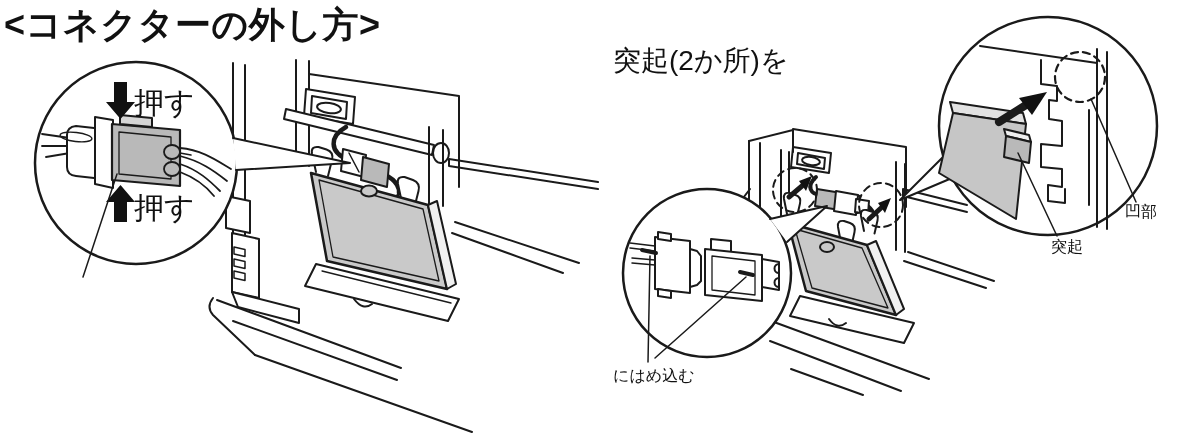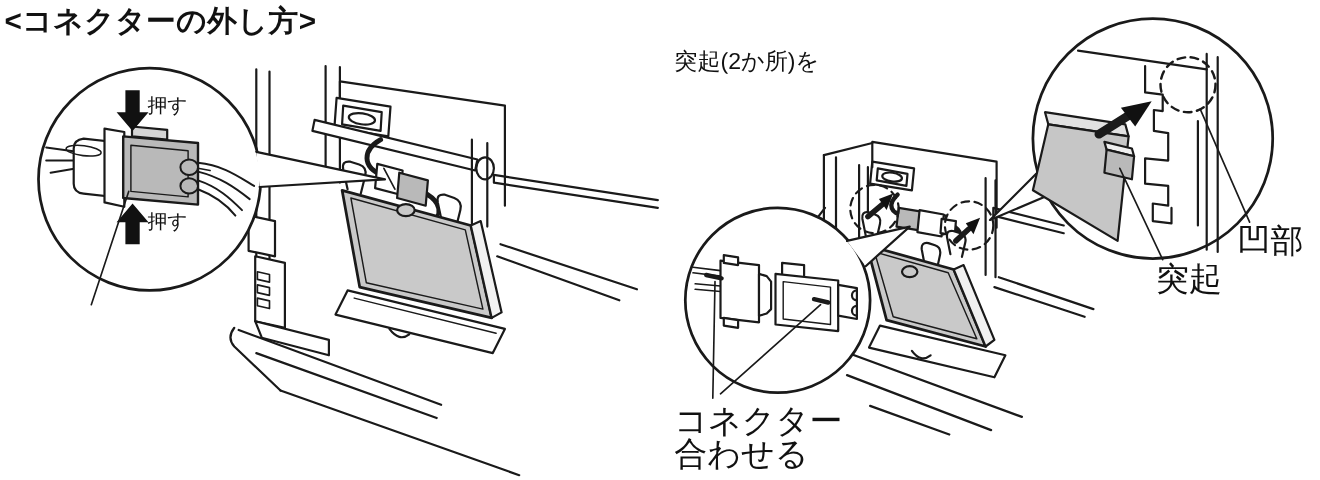--- a/index.html
+++ b/index.html
@@ -2,43 +2,42 @@
 <html><head>
 <meta charset="utf-8">
 <style>
   html,body{margin:0;padding:0;background:#fff;}
   #stage{
     position:relative;width:1200px;height:436px;background:#fff;overflow:hidden;
     font-family:"Liberation Sans","DejaVu Sans",sans-serif;color:#111;
   }
   #art{position:absolute;left:0;top:0;width:1200px;height:436px;}
   .t{position:absolute;white-space:nowrap;line-height:1.15;color:#111;z-index:5;}
-  .title{font-size:27px;font-weight:bold;letter-spacing:0.5px;}
-  .instr{font-size:21px;}
-  .lbl{font-size:30px;text-align:center;}
-  .push{font-size:18px;}
+  .title{font-size:36px;font-weight:bold;letter-spacing:0.5px;}
+  .instr{font-size:28px;}
+  .lbl{font-size:16px;text-align:center;}
+  .push{font-size:30px;}
   .conn{font-size:26px;}
   svg path, svg circle, svg ellipse, svg line, svg polyline{vector-effect:none;}
 </style>
 </head>
 <body>
 
 <div id="stage">
 
   <div class="t title" style="left:4px;top:4px">&lt;コネクターの外し方&gt;</div>
 
   <div class="t push" style="left:134px;top:86px">押す</div>
   <div class="t push" style="left:134px;top:191px">押す</div>
 
   <div class="t instr" style="left:613px;top:45px">突起(2か所)を</div>
 
   <div class="t lbl" style="left:1125px;top:203px">凹部</div>
   <div class="t lbl" style="left:1051px;top:238px">突起</div>
-  <div class="t lbl" style="left:613px;top:367px">コネクター</div>
-  <div class="t lbl" style="left:613px;top:397px">合わせる</div>
+  <div class="t lbl" style="left:613px;top:367px">にはめ込む</div>
 
   <svg id="art" viewBox="0 0 1200 436" fill="none" stroke="#1a1a1a" stroke-width="2" stroke-linecap="round" stroke-linejoin="round">
 
     <g>
 
       <path d="M233,63 V259 M245,65 V261 M233,259 L245,261"></path>
 
       <path d="M296,60 V163 M309,61 V166"></path>
 
       <path d="M309,74 L459,96 L459,187 M309,74 V120"></path>

